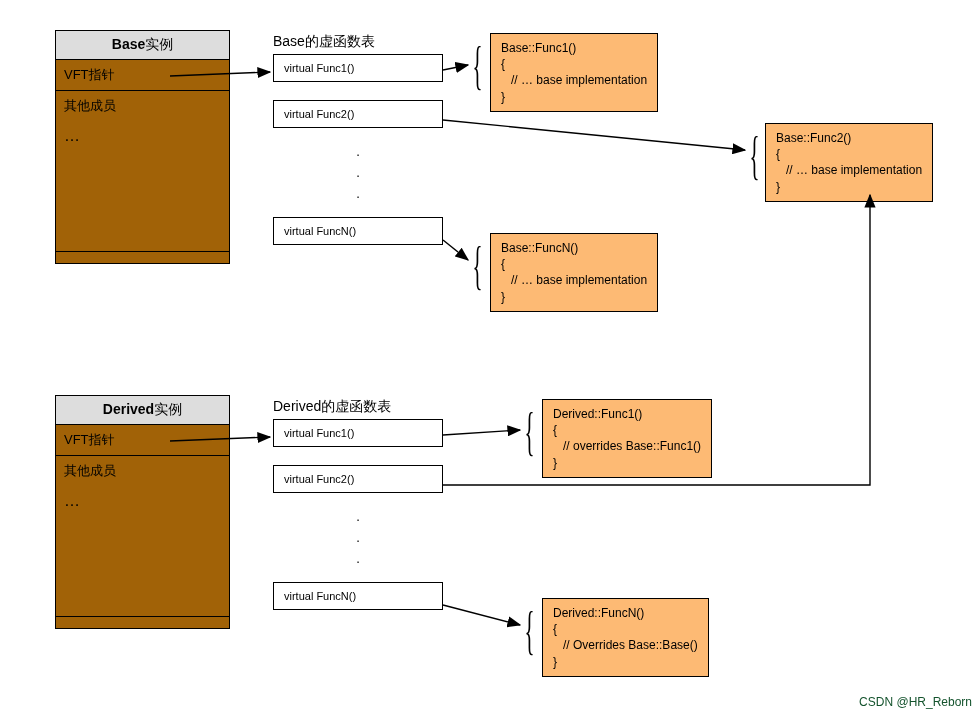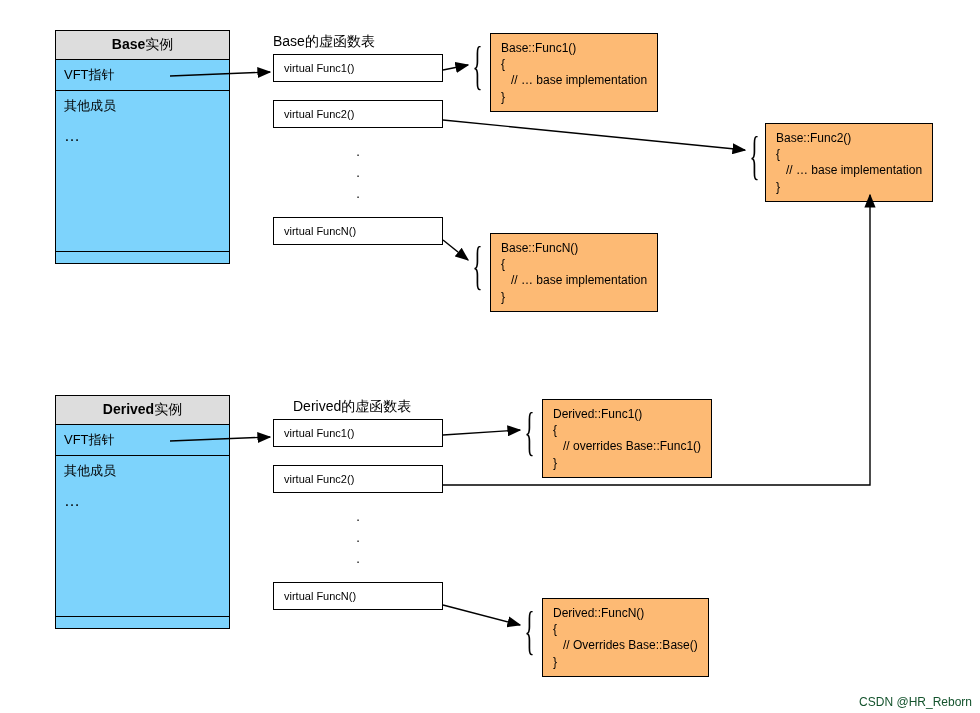--- a/index.html
+++ b/index.html
@@ -8,21 +8,21 @@
     font-family: Arial, "Microsoft YaHei", sans-serif;
     background: #fff;
     width: 980px;
     height: 713px;
     position: relative;
   }
   .instance-box {
     position: absolute;
     border: 1px solid #000;
     width: 175px;
-    background: #7dd3fc;
+    background: #a16207;
   }
   .instance-header {
     background: #ddd;
     border-bottom: 1px solid #000;
     text-align: center;
     padding: 5px 0;
     font-size: 14px;
   }
   .instance-header b { font-weight: bold; }
   .instance-row {
@@ -140,21 +140,21 @@
     <b>Derived</b><span>实例</span>
   </div>
   <div class="instance-row">VFT指针</div>
   <div class="instance-body">
     <div>其他成员</div>
     <div style="margin-top:12px; font-size:16px;">…</div>
   </div>
   <div class="instance-footer"></div>
 </div>
 
-<div class="vtable-title" style="left:273px; top:398px;margin-left:20px;">Derived的虚函数表</div>
+<div class="vtable-title" style="left:273px; top:398px;">Derived的虚函数表</div>
 
 <div class="vtable" style="left:273px; top:420px;">
   <div class="vtable-row">virtual Func1()</div>
   <div class="vtable-row" style="margin-top:18px;">virtual Func2()</div>
   <div class="vtable-dots" style="white-space:pre; padding:14px 0;">.
 .
 .</div>
   <div class="vtable-row">virtual FuncN()</div>
 </div>
 

